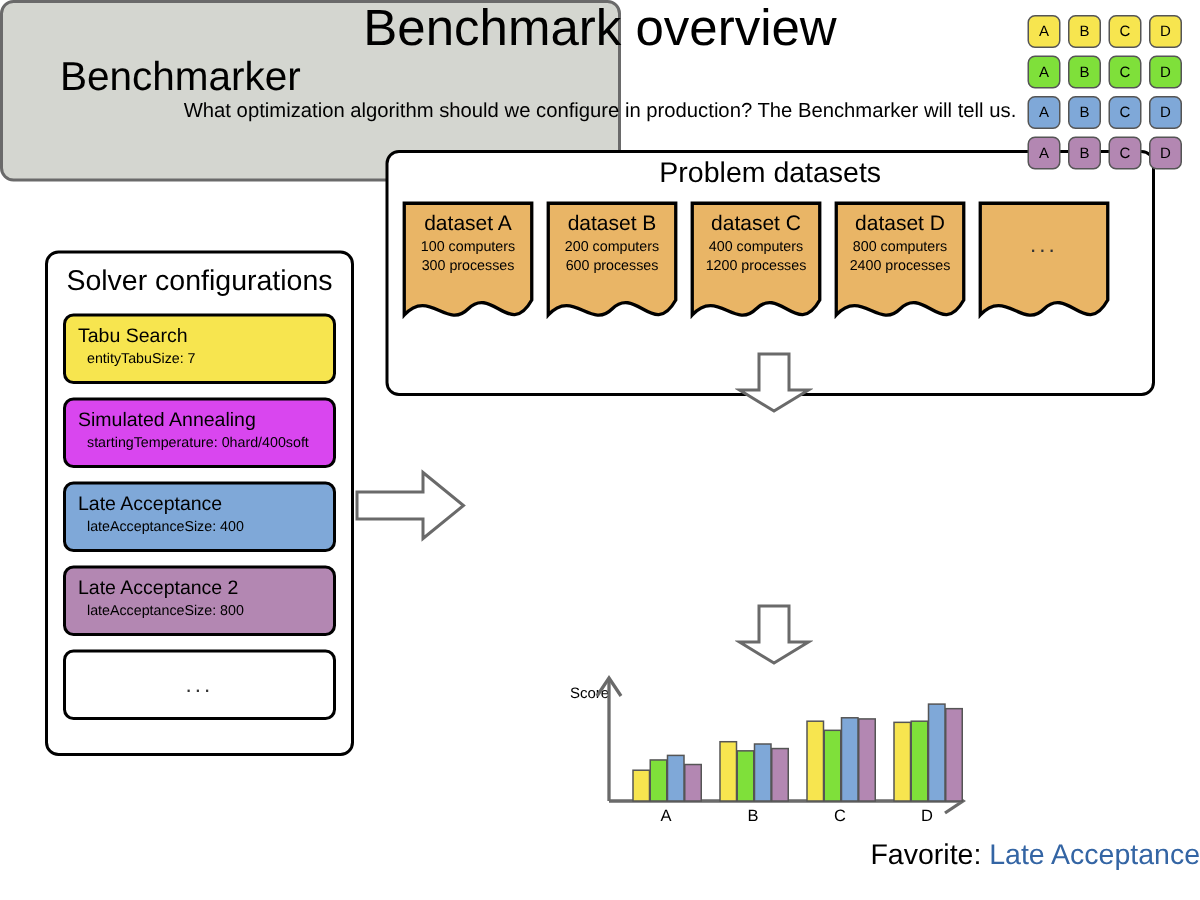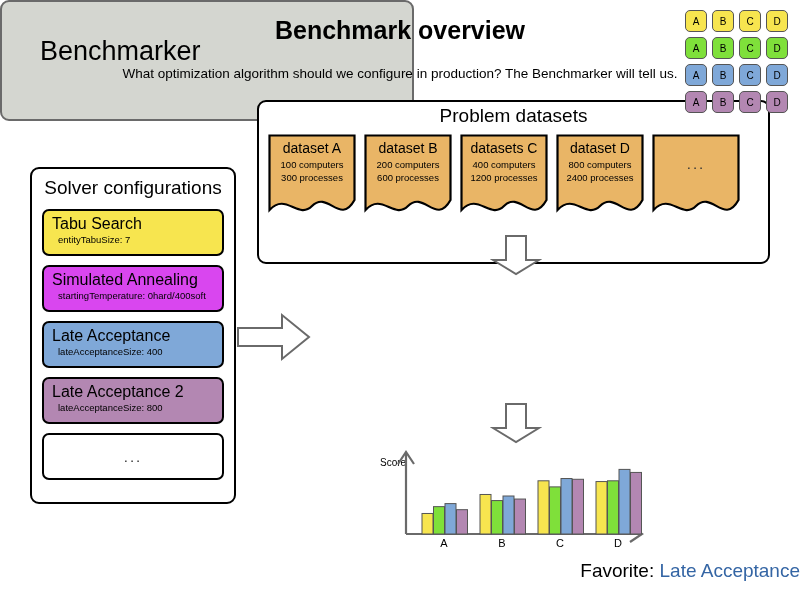--- a/index.html
+++ b/index.html
@@ -12,26 +12,26 @@
     height: 600px;
     position: relative;
     overflow: hidden;
     font-family: "Liberation Sans", sans-serif;
     color: #000000;
   }
 
   
   #page-title {
     position: absolute;
-    top: 16px;
+    top: 0;
     left: 0;
     width: 800px;
     text-align: center;
-    font-size: 25px;
-    font-weight: bold;
+    font-size: 34px;
+    font-weight: normal;
     letter-spacing: 0px;
   }
   #page-subtitle {
     position: absolute;
     top: 66px;
     left: 0;
     width: 800px;
     text-align: center;
     font-size: 13.5px;
   }
@@ -68,21 +68,21 @@
   .config-card {
     box-sizing: border-box;
     border: 2px solid #000;
     border-radius: 7px;
     height: 47px;
     margin-bottom: 9px;
     padding: 3px 0 0 8px;
     overflow: hidden;
   }
   .config-name {
-    font-size: 16px;
+    font-size: 13px;
     line-height: 19px;
     white-space: nowrap;
   }
   .config-param {
     font-size: 9.5px;
     line-height: 13px;
     padding-left: 6px;
     white-space: nowrap;
   }
   .config-card.more {
@@ -276,21 +276,21 @@
         <div class="ds-line">200 computers</div>
         <div class="ds-line">600 processes</div>
       </div>
     </div>
 
     <div class="dataset-card">
       <svg viewBox="0 0 88 86" preserveAspectRatio="none">
         <path d="M1.5,1.5 H86.5 V66 C72,92 60,56 44,72 C30,86 18,58 1.5,76 Z" fill="#e9b566" stroke="#000" stroke-width="2.2"></path>
       </svg>
       <div class="dataset-text">
-        <div class="ds-name">datasets C</div>
+        <div class="ds-name">dataset C</div>
         <div class="ds-line">400 computers</div>
         <div class="ds-line">1200 processes</div>
       </div>
     </div>
 
     <div class="dataset-card">
       <svg viewBox="0 0 88 86" preserveAspectRatio="none">
         <path d="M1.5,1.5 H86.5 V66 C72,92 60,56 44,72 C30,86 18,58 1.5,76 Z" fill="#e9b566" stroke="#000" stroke-width="2.2"></path>
       </svg>
       <div class="dataset-text">

